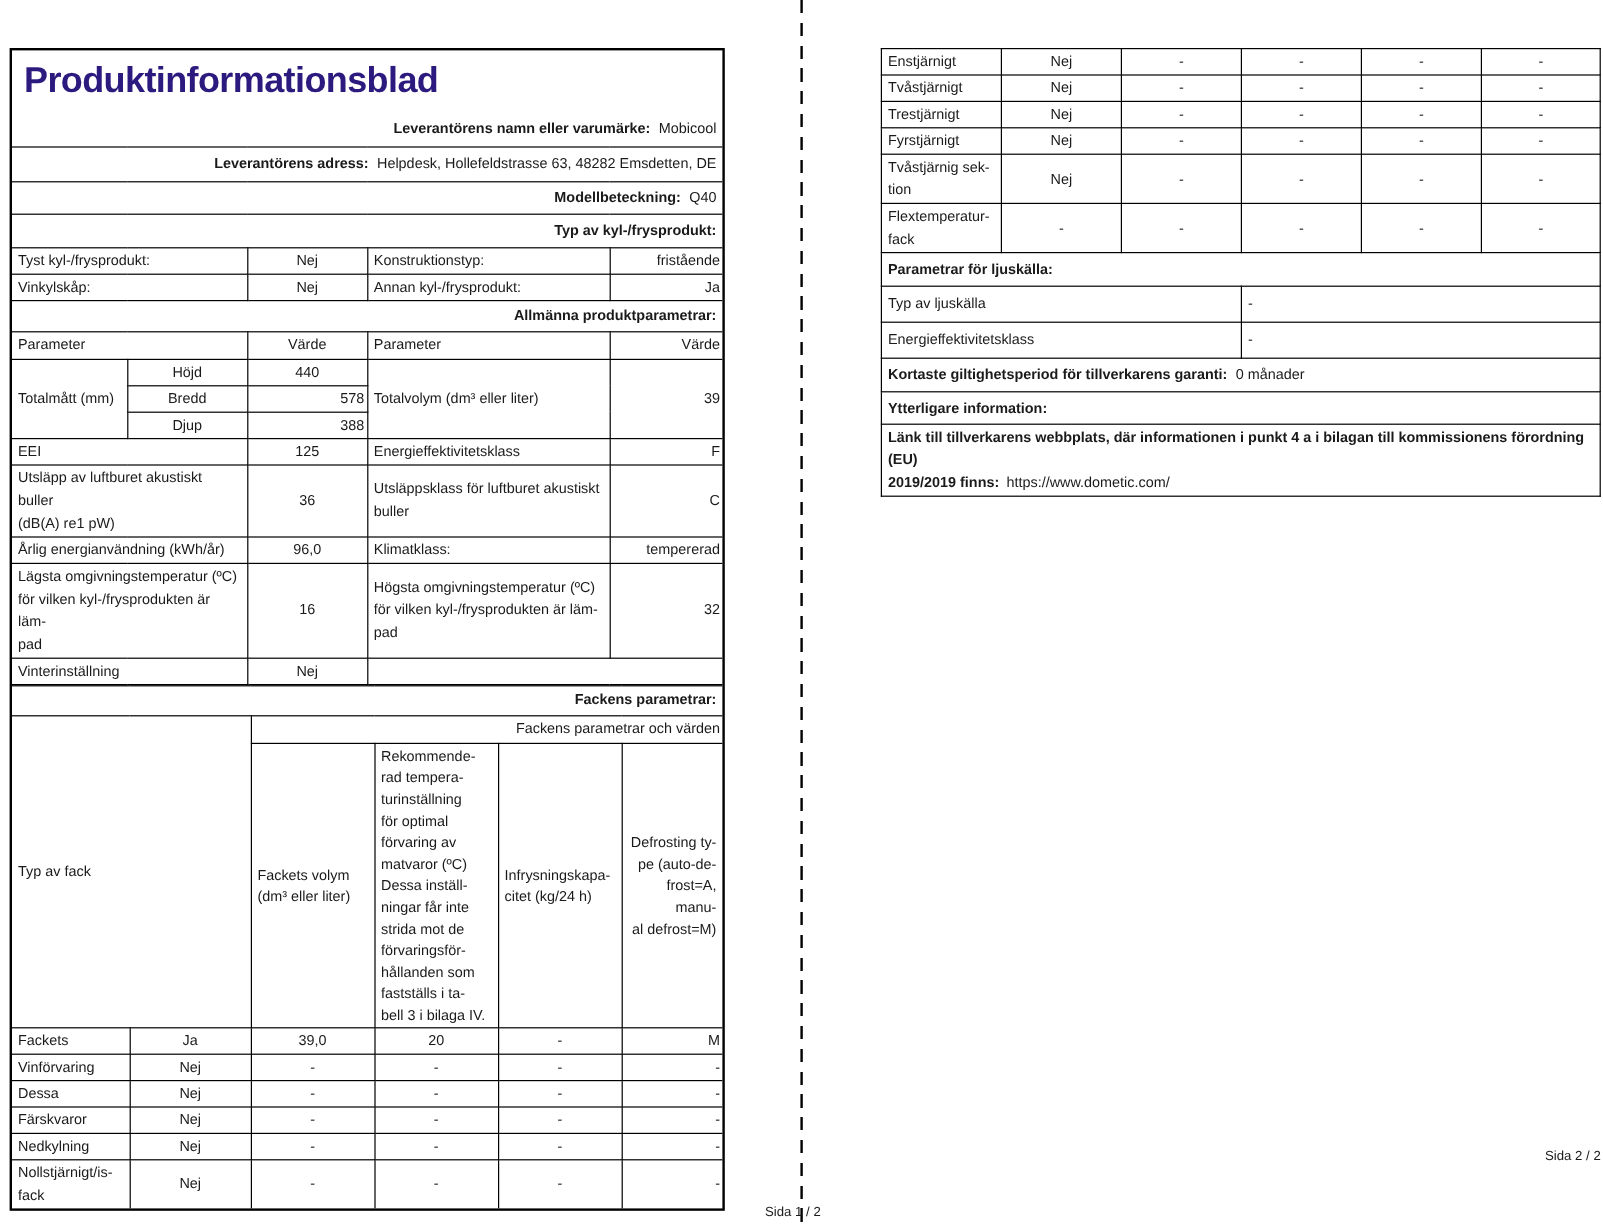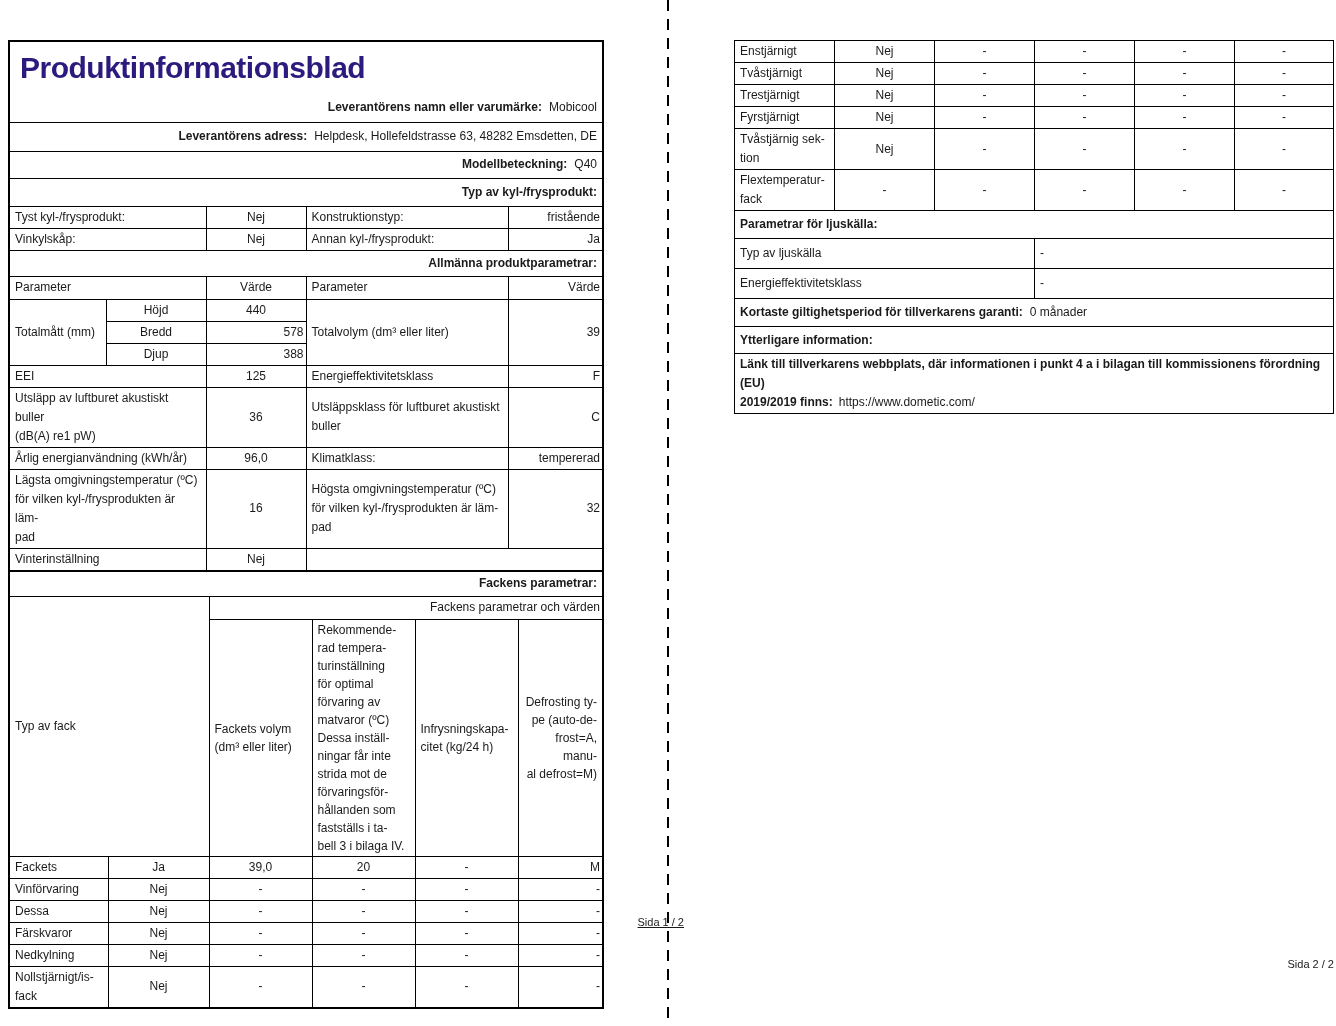--- a/index.html
+++ b/index.html
@@ -30,21 +30,21 @@
   td.section { font-weight:bold; }
   .b { font-weight:bold; }
   .v { margin-left:7px; }
   .url { margin-left:6px; }
   .page1 td:first-child { border-left:none; }
   .page1 td:last-child { border-right:none;text-align:right; }
   .page1 .ta tr:first-child td { border-top:none; }
   .page1 .tb tr:last-child td { border-bottom:none; }
   .tb td.hdr { line-height:18px; }
   .footer { position:absolute; font-size:11px; color:#1a1a1a; }
-  .f1 { left:8px; top:916px; width:676px; text-align:right;text-decoration:underline; }
+  .f1 { left:8px; top:1004px; width:676px; text-align:right; }
   .f2 { left:734px; top:958px; width:600px; text-align:right; }
 </style>
 </head>
 <body>
 
 <div class="divider"></div>
 
 <div class="page1">
   <div class="p1head">
     <div class="title">Produktinformationsblad</div>

